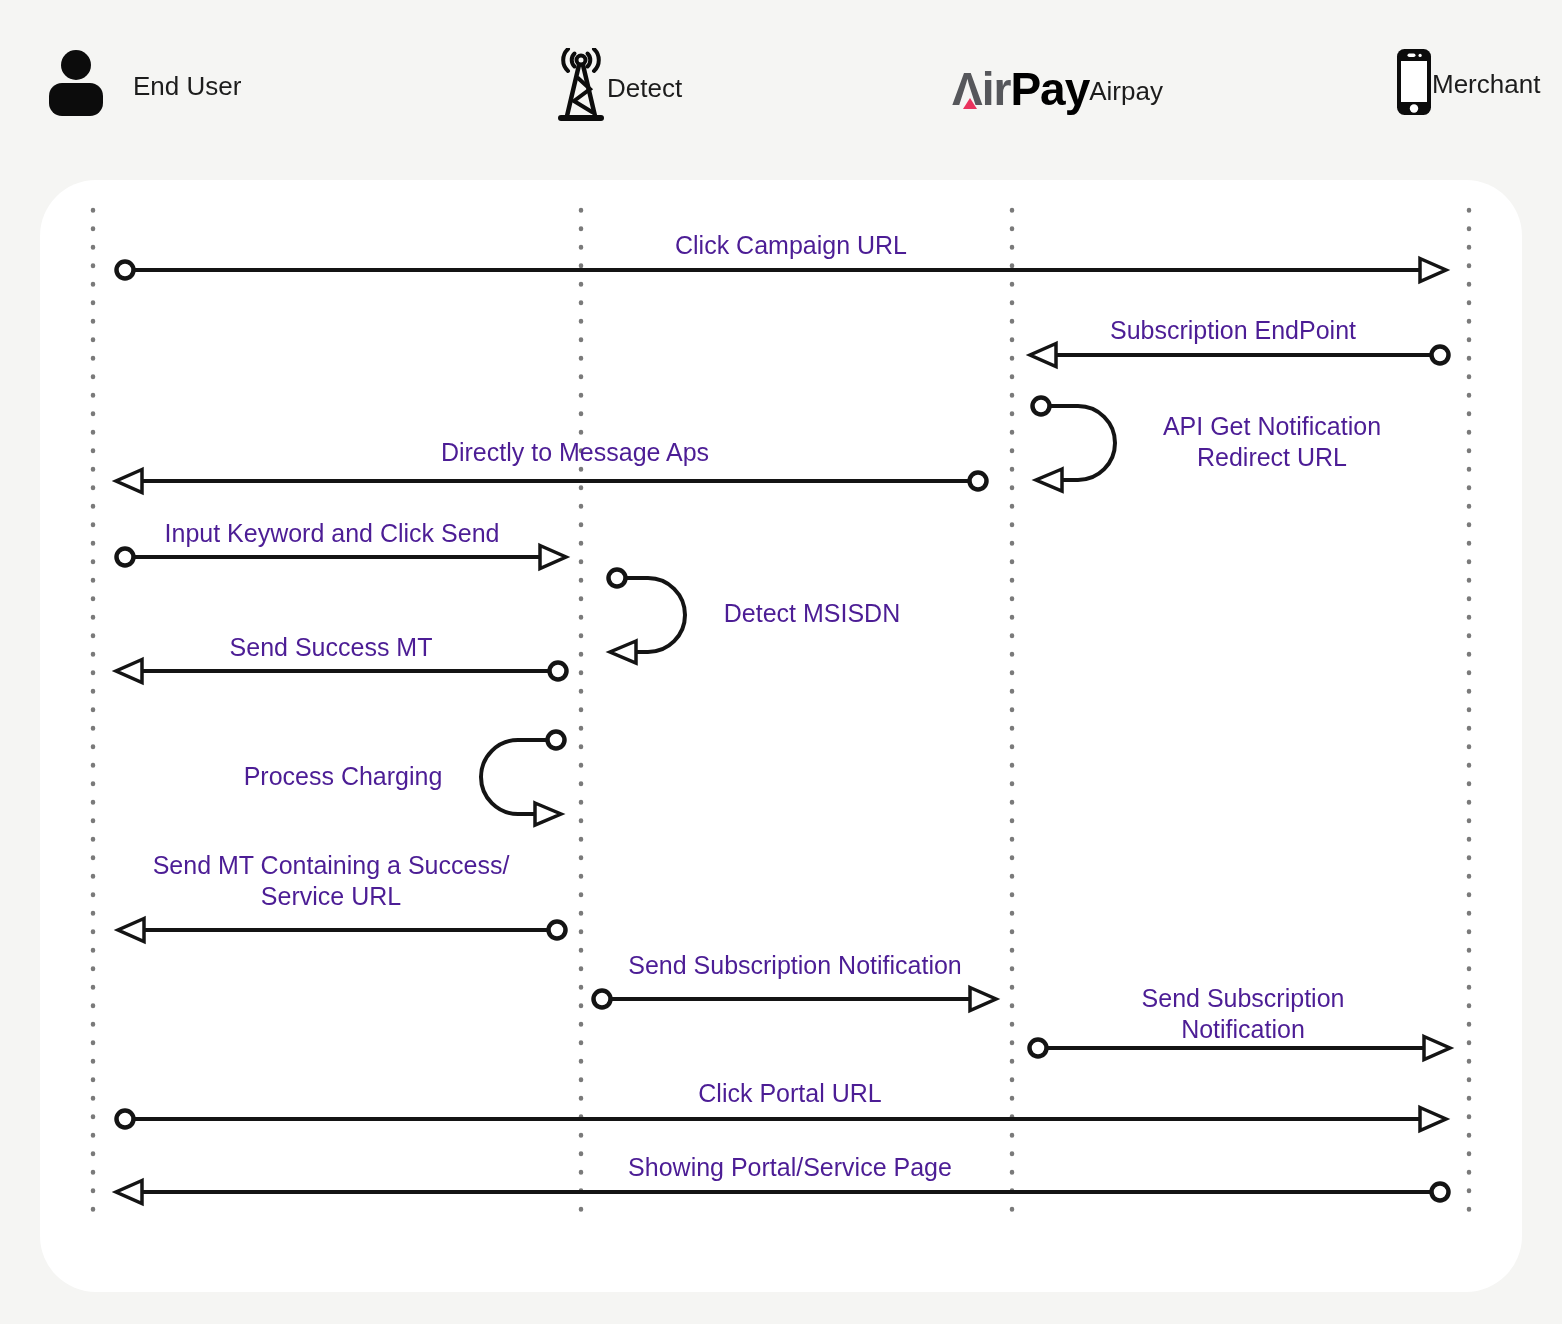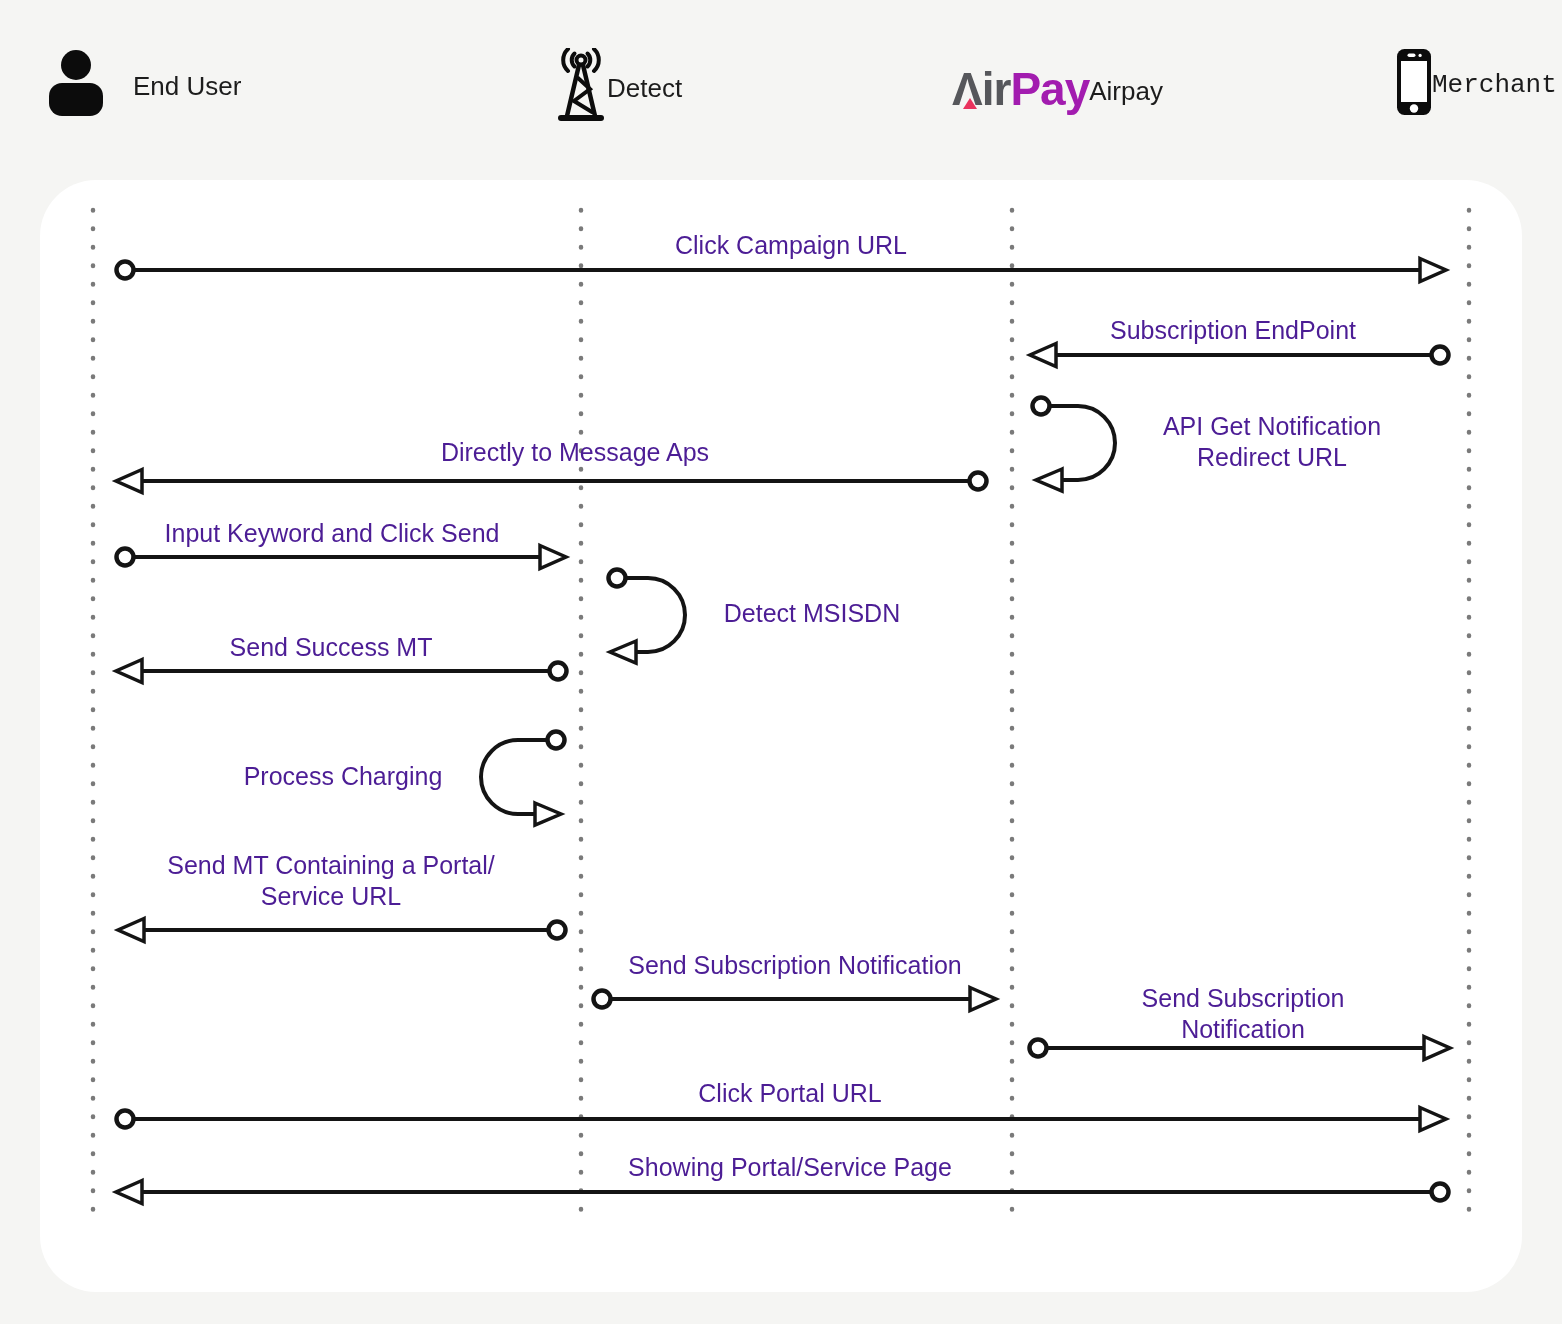--- a/index.html
+++ b/index.html
@@ -20,21 +20,21 @@
     position:absolute;transform:translate(-50%,-50%);
     font-size:25px;line-height:31px;color:#4c1d95;text-align:center;
     white-space:pre-line;
   }
   
   .airpay-logo{
     position:relative;font-size:46px;font-weight:bold;letter-spacing:-1px;
     line-height:46px;height:50px;display:flex;align-items:center;
   }
   .airpay-gray{color:#56575b;}
-  .airpay-pink{color:#a21caf;}
+  .airpay-pink{color:#000000;}
   .airpay-tri{
     position:absolute;left:11px;bottom:5px;width:0;height:0;
     border-left:7px solid transparent;border-right:7px solid transparent;
     border-bottom:11px solid #e9335d;
   }
   .icon-box{display:flex;align-items:flex-end;justify-content:center;}
 </style>
 </head>
 <body>
 
@@ -71,21 +71,21 @@
 
 <div class="actor" style="left:952px;top:64px;width:150px;">
   <span class="airpay-logo">
     <span class="airpay-gray">Λir</span>
       <span class="airpay-pink">Pay</span>
     <span class="airpay-tri"></span>
   </span>
   <div class="actor-label" style="margin-top:4px;">Airpay</div>
 </div>
 
-<div class="actor" style="left:1396px;top:48px;width:120px;font-family:Liberation Mono, monospace;">
+<div class="actor" style="left:1396px;top:48px;width:120px;">
   <span class="icon-box">
     <svg width="36" height="68" viewBox="0 0 36 68">
       <rect x="1" y="1" width="34" height="66" rx="7.5" fill="#0c0c0c"></rect>
       <rect x="5" y="13" width="26" height="41" fill="#ffffff"></rect>
       <rect x="11.5" y="5.5" width="8" height="3.6" rx="1.8" fill="#ffffff"></rect>
       <rect x="22.5" y="5.8" width="3.2" height="3.2" rx="1.6" fill="#ffffff"></rect>
       <circle cx="18" cy="60.5" r="4.2" fill="#ffffff"></circle>
     </svg>
   </span>
   <div class="actor-label" style="margin-top:5px;">Merchant</div>
@@ -181,18 +181,18 @@
 
 <div class="msg-label" style="left:791px;top:245px;">Click Campaign URL</div>
 <div class="msg-label" style="left:1233px;top:330px;">Subscription EndPoint</div>
 <div class="msg-label" style="left:1272px;top:442px;">API Get Notification
 Redirect URL</div>
 <div class="msg-label" style="left:575px;top:452px;text-align:right;">Directly to Message Aps</div>
 <div class="msg-label" style="left:332px;top:533px;">Input Keyword and Click Send</div>
 <div class="msg-label" style="left:812px;top:613px;">Detect MSISDN</div>
 <div class="msg-label" style="left:331px;top:647px;">Send Success MT</div>
 <div class="msg-label" style="left:343px;top:776px;">Process Charging</div>
-<div class="msg-label" style="left:331px;top:881px;">Send MT Containing a Portal/
+<div class="msg-label" style="left:331px;top:881px;">Send MT Containing a Success/
 Service URL</div>
 <div class="msg-label" style="left:795px;top:965px;">Send Subscription Notification</div>
 <div class="msg-label" style="left:1243px;top:1014px;">Send Subscription Notification</div>
 <div class="msg-label" style="left:790px;top:1093px;">Click Portal URL</div>
 <div class="msg-label" style="left:790px;top:1167px;">Showing Portal/Service Page</div>
 
 </body></html>

